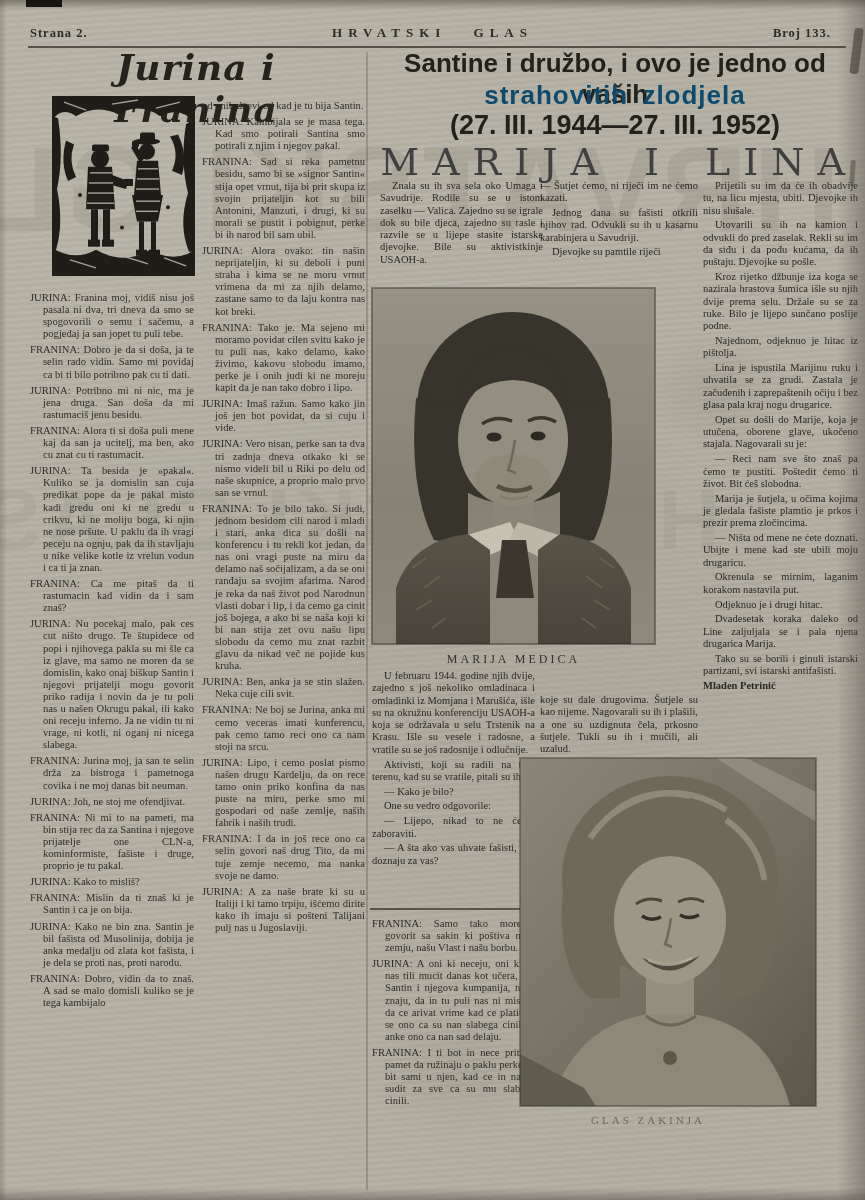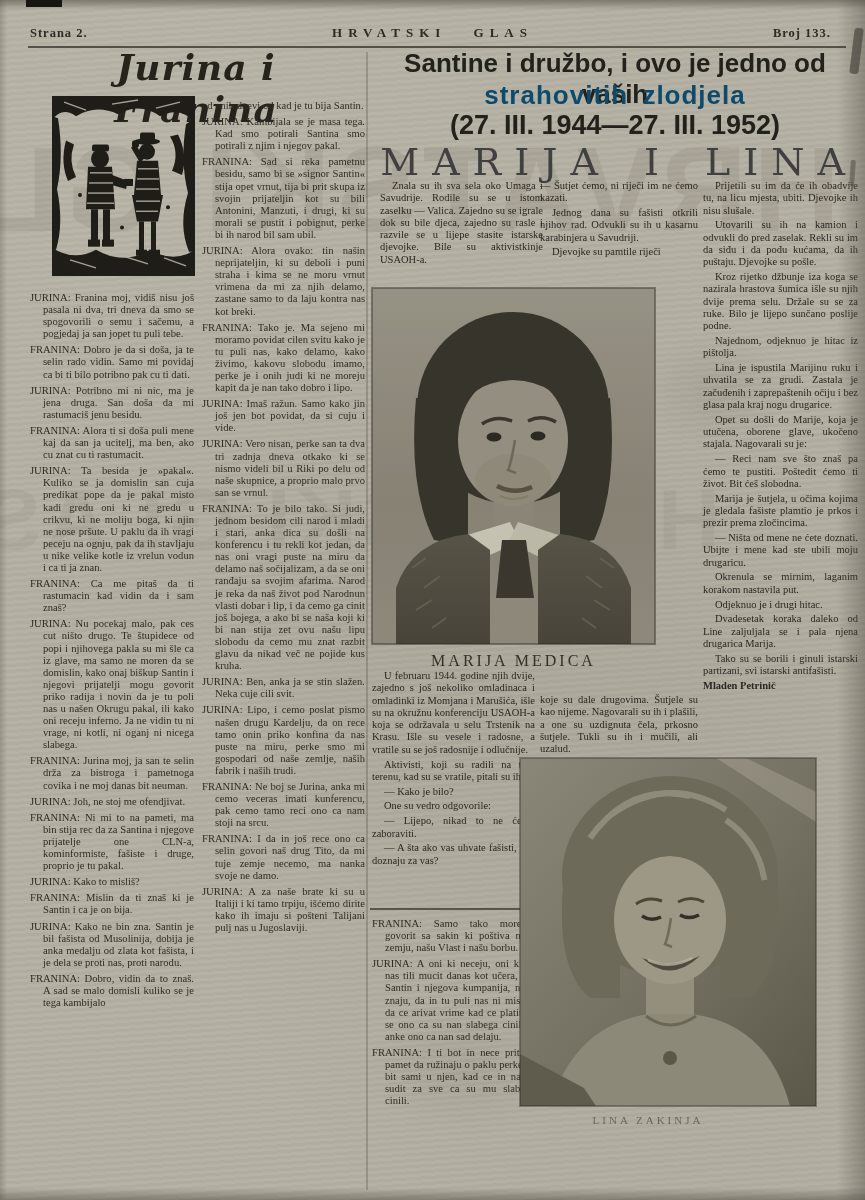--- a/index.html
+++ b/index.html
@@ -86,21 +86,21 @@
   .byline{margin-top:6px;text-align:right;font-weight:bold;font-size:11px;text-indent:0 !important;}
   .colC-mid{position:absolute;left:372px;top:670px;width:163px;}
   .colD-mid{position:absolute;left:540px;top:670px;width:158px;margin-top:24px;}
   .mid-rule{position:absolute;left:370px;top:908px;width:167px;height:2px;background:rgba(52,48,40,0.7);}
   .colC-bottom{position:absolute;left:372px;top:918px;width:163px;}
 
   
   .photo1{position:absolute;left:372px;top:288px;width:283px;height:356px;
     outline:1px solid rgba(40,38,32,0.45);box-shadow:0 0 6px rgba(40,38,32,0.25) inset;}
   .caption1{position:absolute;left:372px;top:652px;width:283px;text-align:center;
-    font-size:16px;letter-spacing:3px;color:#34312a;}
+    font-size:12px;letter-spacing:3px;color:#34312a;}
   .photo2{position:absolute;left:520px;top:758px;width:296px;height:348px;
     outline:1px solid rgba(40,38,32,0.4);box-shadow:0 0 6px rgba(40,38,32,0.25) inset;}
   .caption2{position:absolute;left:548px;top:1114px;width:200px;text-align:center;
     font-size:11px;letter-spacing:3px;color:rgba(62,58,50,0.62);}
   svg{display:block;width:100%;height:100%;}
 </style>
 </head>
 <body>
 
 <div class="page">
@@ -195,22 +195,22 @@
   <div class="dlg colB">
     <p class="cont">od onih dnevi od kad je tu bija Santin.</p>
     <p>JURINA: Kambijala se je masa tega. Kad smo potirali Santina smo potirali z njim i njegov pakal.</p>
     <p>FRANINA: Sad si reka pametnu besidu, samo bi se »signor Santin« stija opet vrnut, tija bi prit skupa iz svojin prijateljin kot su bili Antonini, Manzuti, i drugi, ki su morali se pustit i pobignut, perke bi ih narod bil sam ubil.</p>
     <p>JURINA: Alora ovako: tin našin neprijateljin, ki su deboli i puni straha i kima se ne moru vrnut vrimena da mi za njih delamo, zastane samo to da laju kontra nas kot breki.</p>
     <p>FRANINA: Tako je. Ma sejeno mi moramo povidat cilen svitu kako je tu puli nas, kako delamo, kako živimo, kakovu slobodu imamo, perke je i onih judi ki ne moreju kapit da je nan tako dobro i lipo.</p>
     <p>JURINA: Imaš ražun. Samo kako jin još jen bot povidat, da si cuju i vide.</p>
     <p>JURINA: Vero nisan, perke san ta dva tri zadnja dneva otkako ki se nismo videli bil u Riki po delu od naše skupnice, a proprio malo prvo san se vrnul.</p>
     <p>FRANINA: To je bilo tako. Si judi, jednom besidom cili narod i mladi i stari, anka dica su došli na konferencu i tu rekli kot jedan, da nas oni vragi puste na miru da delamo naš sočijalizam, a da se oni ranđaju sa svojim afarima. Narod je reka da naš život pod Narodnun vlasti dobar i lip, i da cemo ga cinit još bojega, a ako bi se naša koji ki bi nan stija zet ovu našu lipu slobodu da cemo mu znat razbit glavu da nikad več ne pojide kus kruha.</p>
     <p>JURINA: Ben, anka ja se stin slažen. Neka cuje cili svit.</p>
+    <p>FRANINA: Ne boj se Jurina, anka mi cemo veceras imati kunferencu, pak cemo tamo reci ono ca nam stoji na srcu.</p>
     <p>JURINA: Lipo, i cemo poslat pismo našen drugu Kardelju, da on rece tamo onin priko konfina da nas puste na miru, perke smo mi gospodari od naše zemlje, naših fabrik i naših trudi.</p>
-    <p>FRANINA: Ne boj se Jurina, anka mi cemo veceras imati kunferencu, pak cemo tamo reci ono ca nam stoji na srcu.</p>
     <p>FRANINA: I da in još rece ono ca selin govori naš drug Tito, da mi tuje zemje necemo, ma nanka svoje ne damo.</p>
     <p>JURINA: A za naše brate ki su u Italiji i ki tamo trpiju, išćemo dirite kako ih imaju si pošteni Talijani pulj nas u Jugoslaviji.</p>
   </div>
 
   <div class="vdivider"></div>
 
   <div class="headline1">Santine i družbo, i ovo je jedno od vaših</div>
   <div class="headline2">strahovitih zlodjela</div>
   <div class="dateline">(27. III. 1944—27. III. 1952)</div>
   <div class="art-title">MARIJA I LINA</div>
@@ -344,21 +344,21 @@
       <path d="M151,160 q-3,20 -6,26 l7,3" stroke="#6f6a59" stroke-width="2.5" fill="none"></path>
       <path d="M122,200 Q150,226 180,198 Q151,212 122,200 Z" fill="#4f4a3d"></path>
       <path d="M128,202 q22,10 44,-2" stroke="#b5b1a0" stroke-width="3" fill="none" opacity="0.8"></path>
       <path d="M30,348 Q54,268 128,256 L172,256 Q248,266 270,348 Z" fill="#8d8979"></path>
       <path d="M126,258 Q150,276 176,258" stroke="#6b6757" stroke-width="3" fill="none"></path>
       <circle cx="150" cy="300" r="7" fill="#5c5849"></circle>
       <path d="M0,348 L0,296 L64,330 L76,348 Z" fill="#5f5b4d"></path>
       <rect width="296" height="348" fill="none" stroke="#2a2722" stroke-opacity="0.35" stroke-width="2"></rect>
     </svg>
   </div>
-  <div class="caption2">LINA ZAKINJA</div>
+  <div class="caption2">GLAS ZAKINJA</div>
 
   <div class="edge-top"></div>
   <div class="edge-bottom"></div>
   <div class="edge-right"></div>
   <div class="edge-left"></div>
   <div class="top-black-mark"></div>
   <div class="corner-mark1"></div>
   <div class="corner-mark2"></div>
 
 </div>

